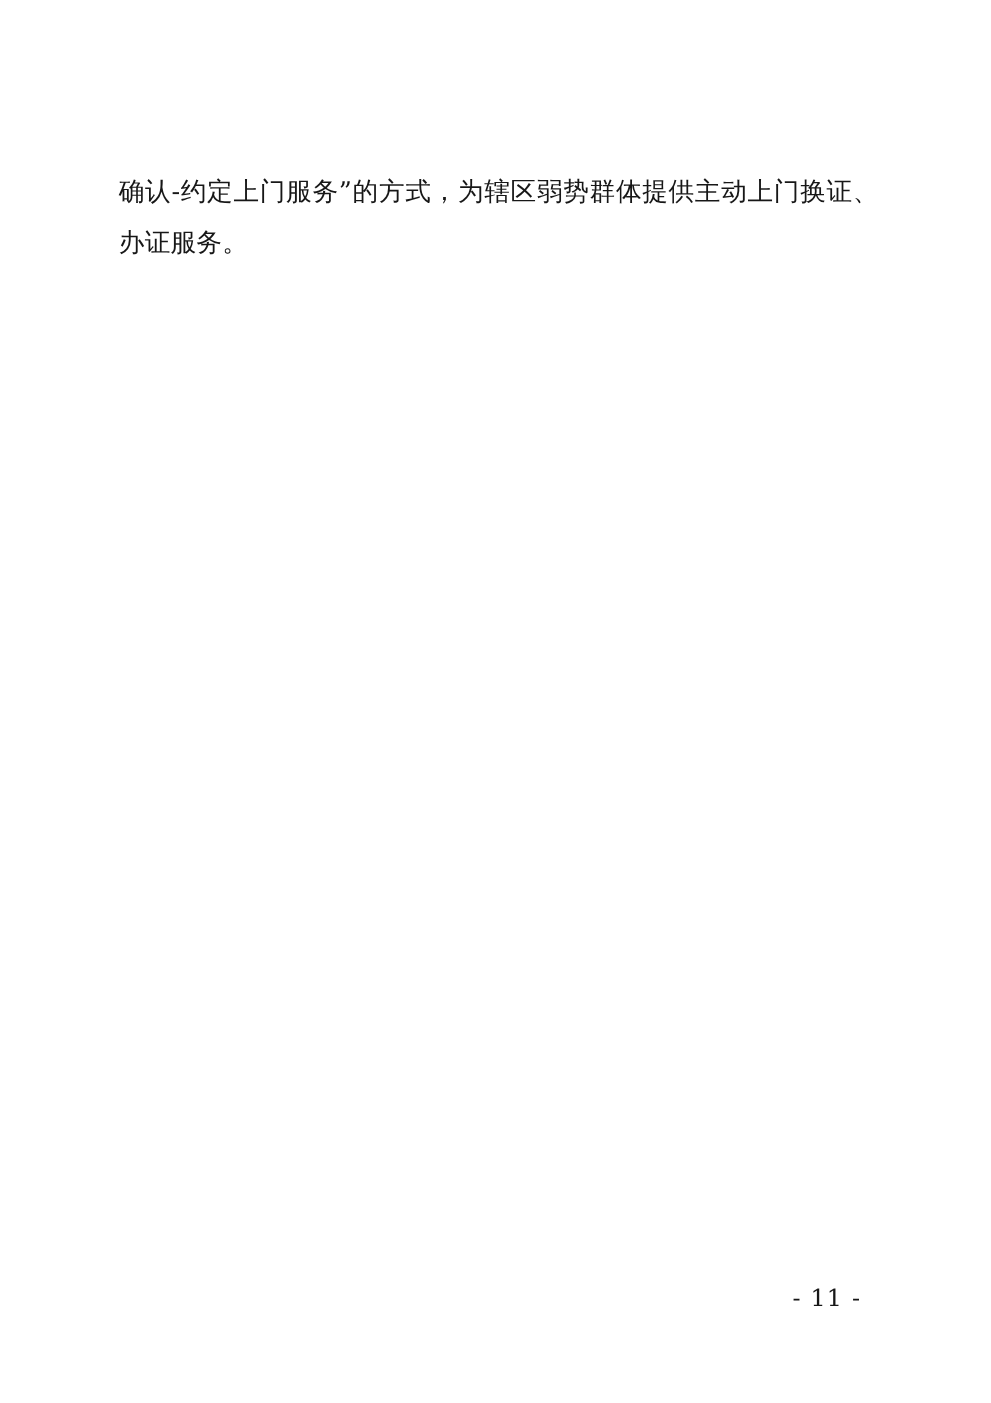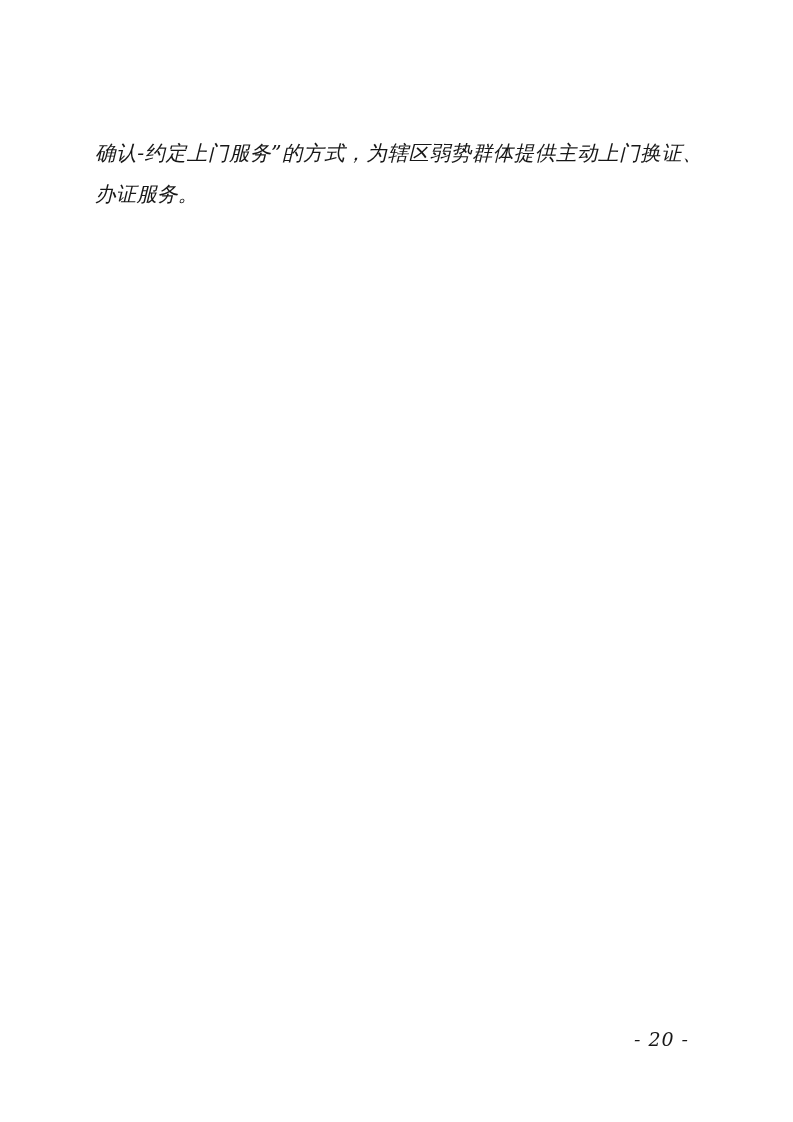--- a/index.html
+++ b/index.html
@@ -15,21 +15,20 @@
     color: #1a1a1a;
     overflow: hidden;
   }
   .page {
     position: absolute;
     top: 0;
     left: 0;
     width: 793px;
     height: 1122px;
     box-sizing: border-box;
-    font-style: italic;
   }
   .body-text {
     position: absolute;
     left: 95px;
     top: 133px;
     width: 608px;
   }
   .para {
     font-size: 20.5px;
     line-height: 41px;
@@ -63,16 +62,16 @@
 </head>
 <body>
 
 <div class="page">
 
   <div class="body-text">
     <p class="para">确认-约定上门服务”的方式，为辖区弱势群体提供主动上门换证、办证服务。</p>
   </div>
 
   <div class="page-number">
-    <span class="pn-inner">- 20 -</span>
+    <span class="pn-inner">- 11 -</span>
   </div>
 
 </div>
 
 </body></html>

